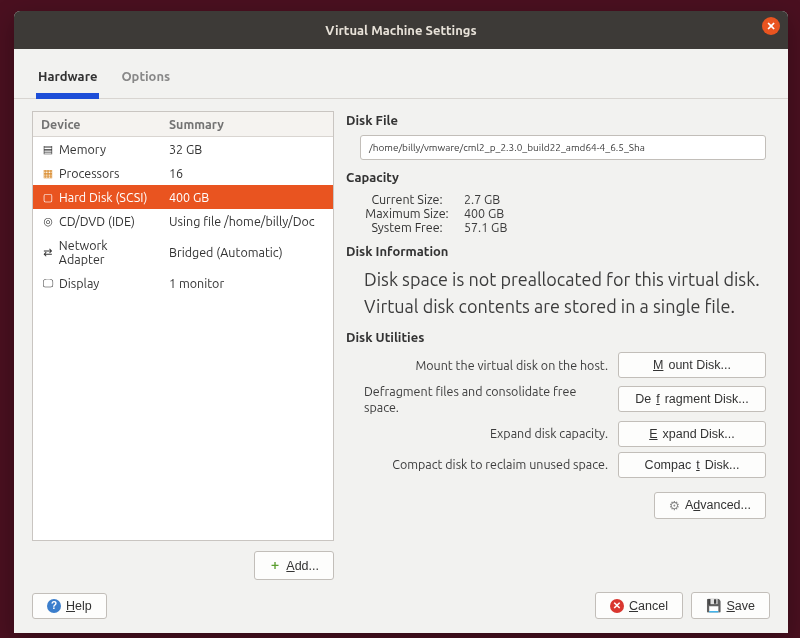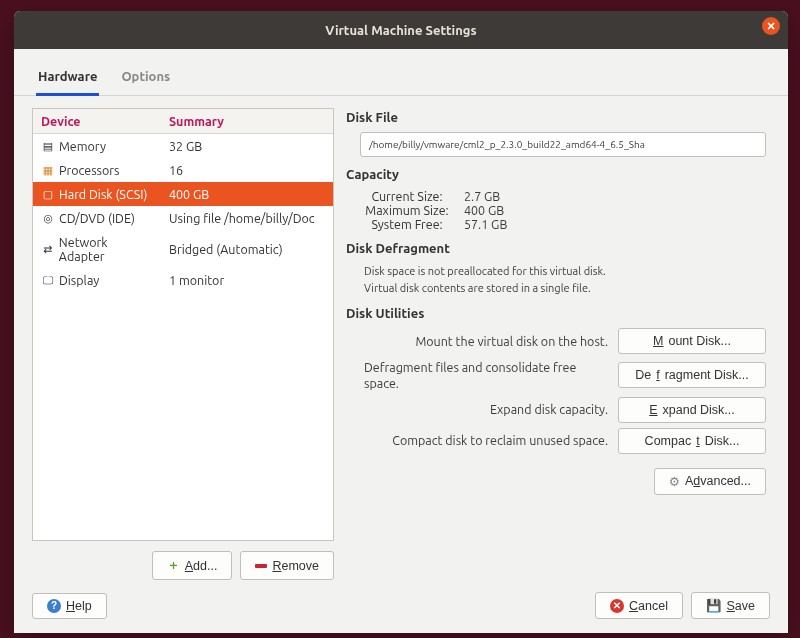--- a/index.html
+++ b/index.html
@@ -60,21 +60,21 @@
     .tab {
       padding: 6px 2px 10px 2px;
       font-weight: 600;
       color: #888;
       cursor: pointer;
       border-bottom: 3px solid transparent;
       margin-bottom: -1px;
     }
     .tab.active {
       color: #333;
-      border-bottom: 3px solid #1d4ed8;
+      border-bottom: 6px solid #1d4ed8;
     }
     .body {
       display: flex;
       padding: 12px 18px 0 18px;
       gap: 12px;
       flex: 1;
       min-height: 0;
     }
     .left {
       width: 302px;
@@ -85,21 +85,21 @@
       border: 1px solid #c9c5c1;
       background: #fff;
       flex: 1;
       overflow: hidden;
     }
     .device-table .th {
       display: flex;
       background: #f5f3f0;
       border-bottom: 1px solid #d9d5d1;
       font-weight: 600;
-      color: #be185d;
+      color: #737373;
       font-size: 12.5px;
       align-items: flex-end;
     }
     .device-table .th div:first-child,
     .device-table .row > .dev { width: 130px; padding: 5px 8px; }
     .device-table .th div:last-child,
     .device-table .row > .sum { flex: 1; padding: 5px 6px; white-space: nowrap; overflow: hidden; }
     .device-table .row {
       display: flex;
       align-items: center;
@@ -158,21 +158,21 @@
       overflow: hidden;
       margin-left: 14px;
     }
     .capacity-table {
       padding-left: 18px;
       font-size: 12.5px;
     }
     .capacity-table .row2 { display: flex; }
     .capacity-table .row2 .l { width: 100px; text-align: center; padding-right: 14px; color: #333; }
     .capacity-table .row2 .v { }
-    .info-lines { padding-left: 18px; font-size: 11px; line-height: 1.5; }
+    .info-lines { padding-left: 18px; font-size: 18px; line-height: 1.5; }
     .utilities {
       display: flex;
       flex-direction: column;
       gap: 5px;
       padding-left: 18px;
       align-items: flex-end;
     }
     .util-row {
       display: flex;
       align-items: center;
@@ -258,24 +258,20 @@
               <span>Display</span>
             </div>
           <div class="sum">1 monitor</div>
         </div>
       </div>
 
       <div class="left-buttons">
         <button class="btn">
           <span class="ic-add">＋</span>
           <span><span class="u">A</span><span>dd...</span></span>
-        </button>
-        <button class="btn">
-          <span class="ic-remove"></span>
-          <span><span class="u">R</span><span>emove</span></span>
         </button>
       </div>
     </div>
 
     <div class="right">
       <div class="section-title">Disk File</div>
       <div class="disk-file-input">/home/billy/vmware/cml2_p_2.3.0_build22_amd64-4_6.5_Sha</div>
 
       <div class="section-title">Capacity</div>
       <div class="capacity-table">
@@ -286,21 +282,21 @@
         <div class="row2">
             <div class="l">Maximum Size:</div>
             <div class="v">400 GB</div>
           </div>
         <div class="row2">
             <div class="l">System Free:</div>
             <div class="v">57.1 GB</div>
           </div>
       </div>
 
-      <div class="section-title">Disk Defragment</div>
+      <div class="section-title">Disk Information</div>
       <div class="info-lines">
         <div>Disk space is not preallocated for this virtual disk.</div>
         <div>Virtual disk contents are stored in a single file.</div>
       </div>
 
       <div class="section-title">Disk Utilities</div>
       <div class="utilities">
         <div class="util-row">
           <div class="desc">Mount the virtual disk on the host.</div>
           <button class="btn"><span class="u">M</span>ount Disk...</button>

